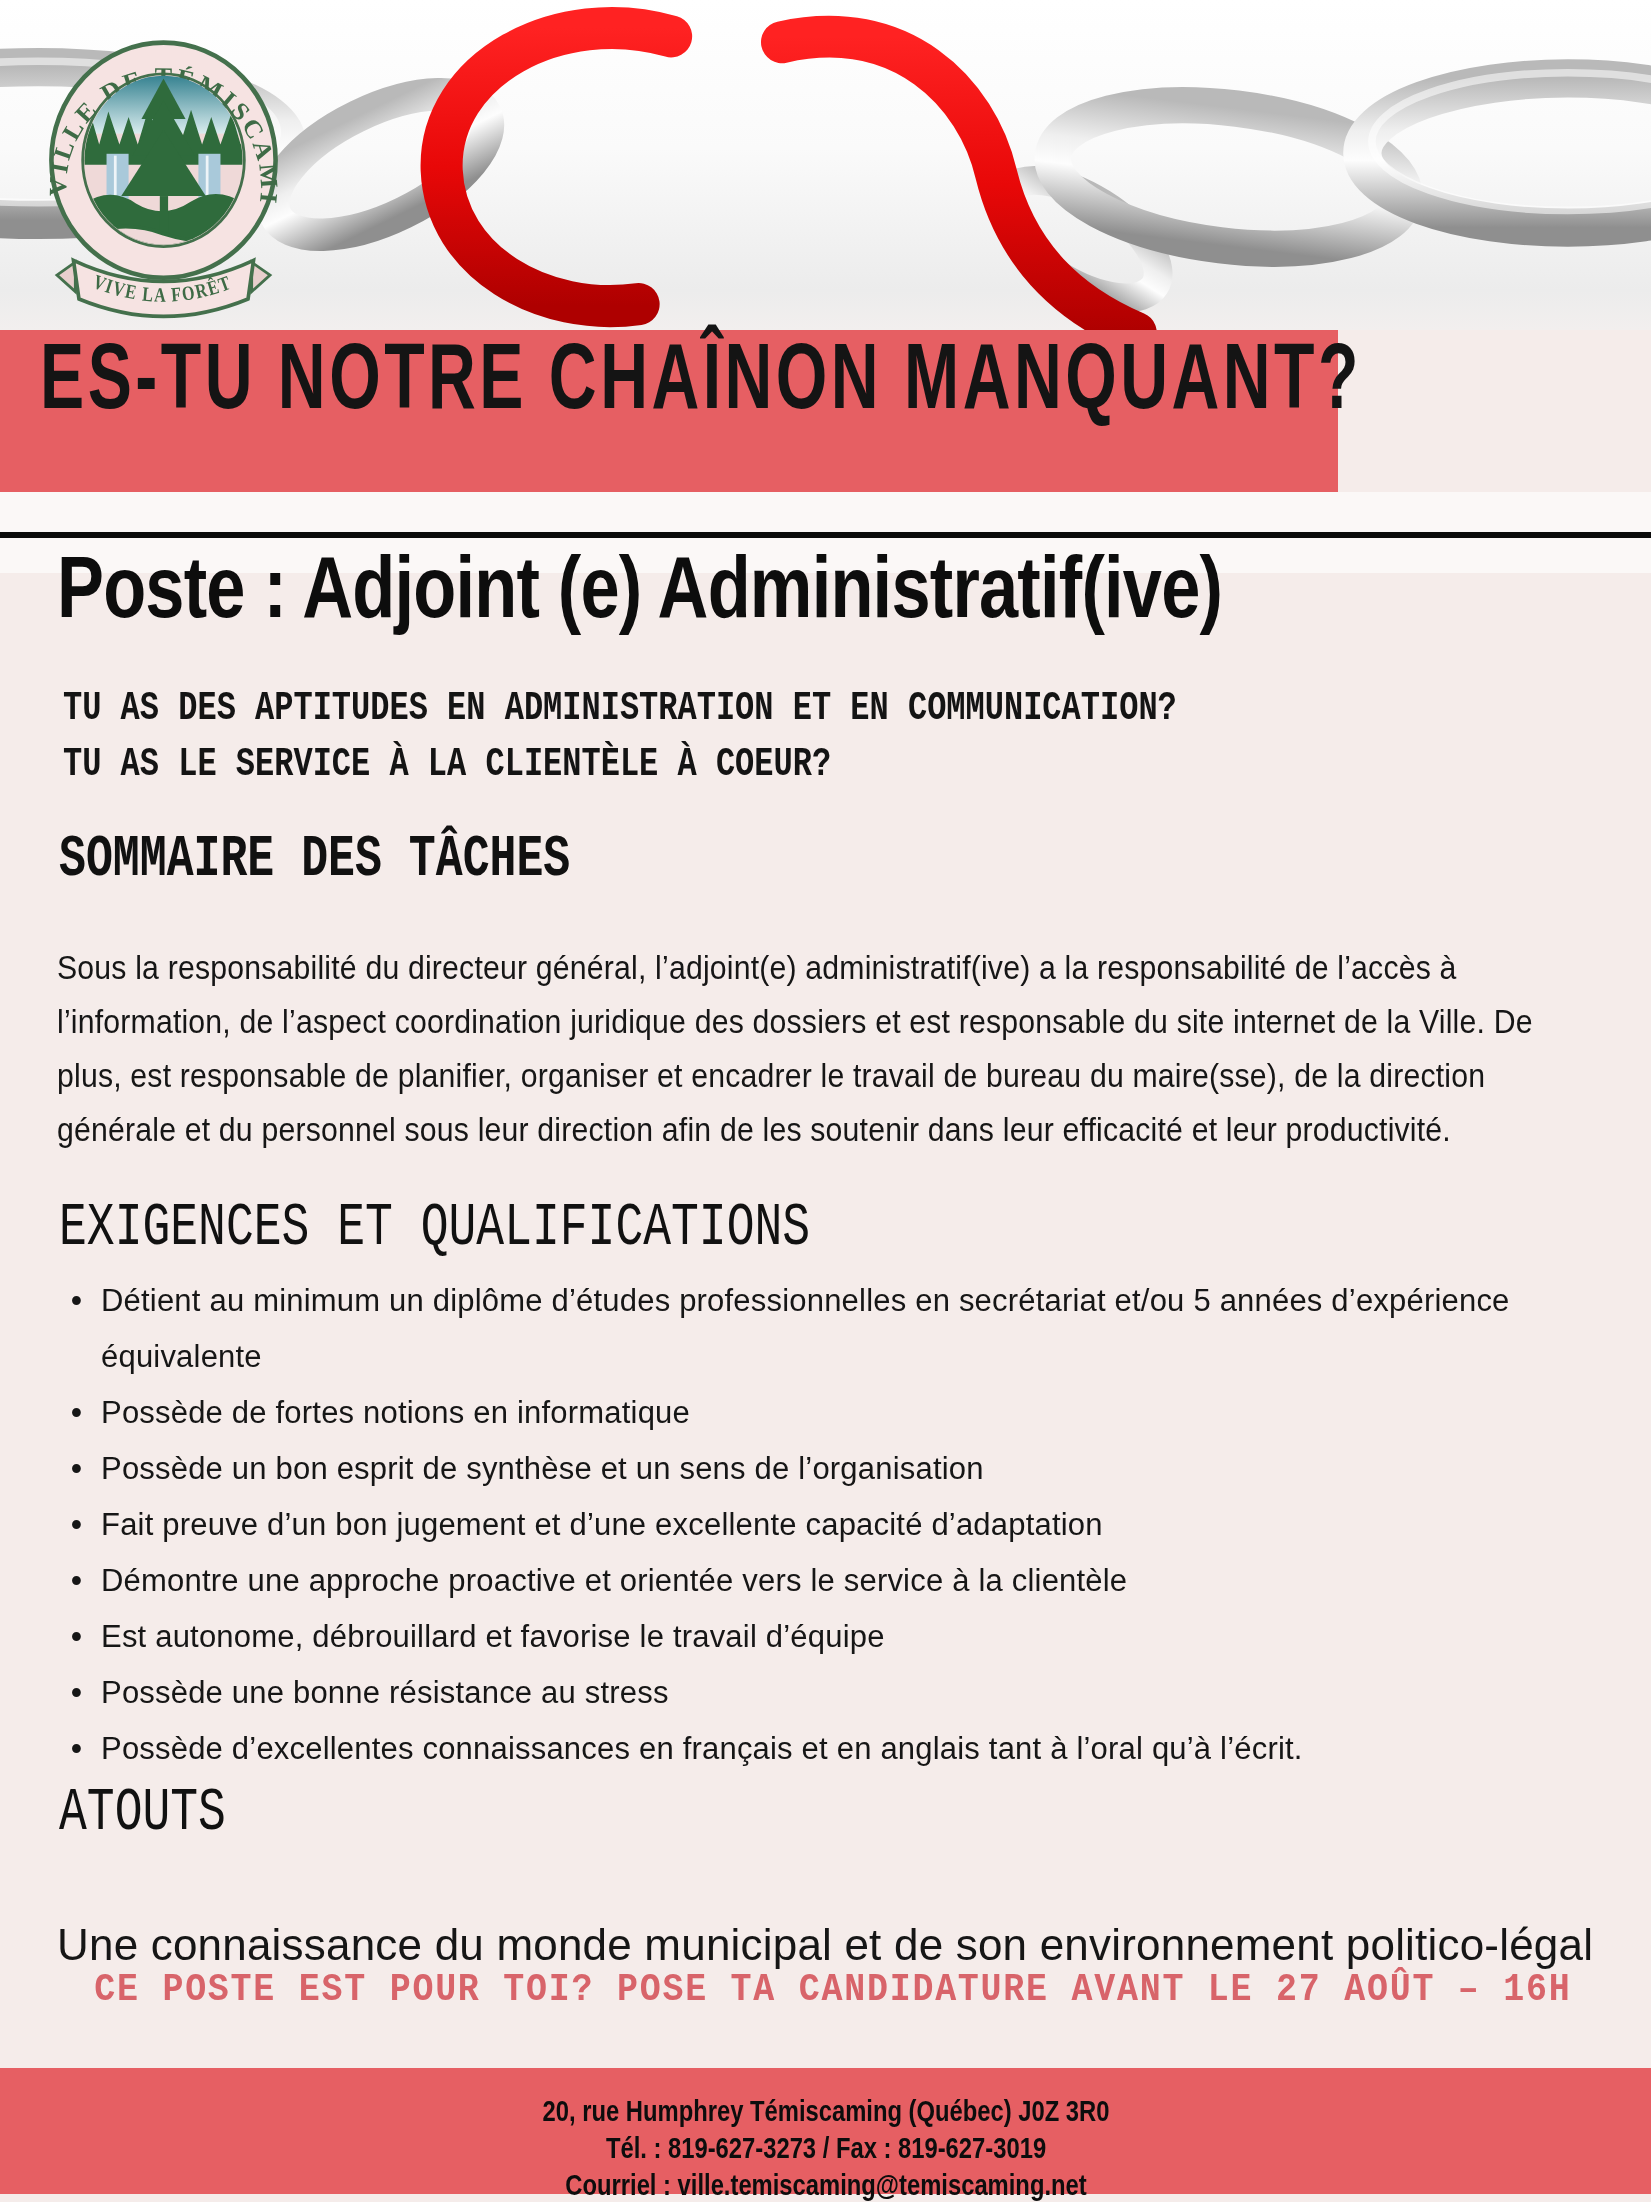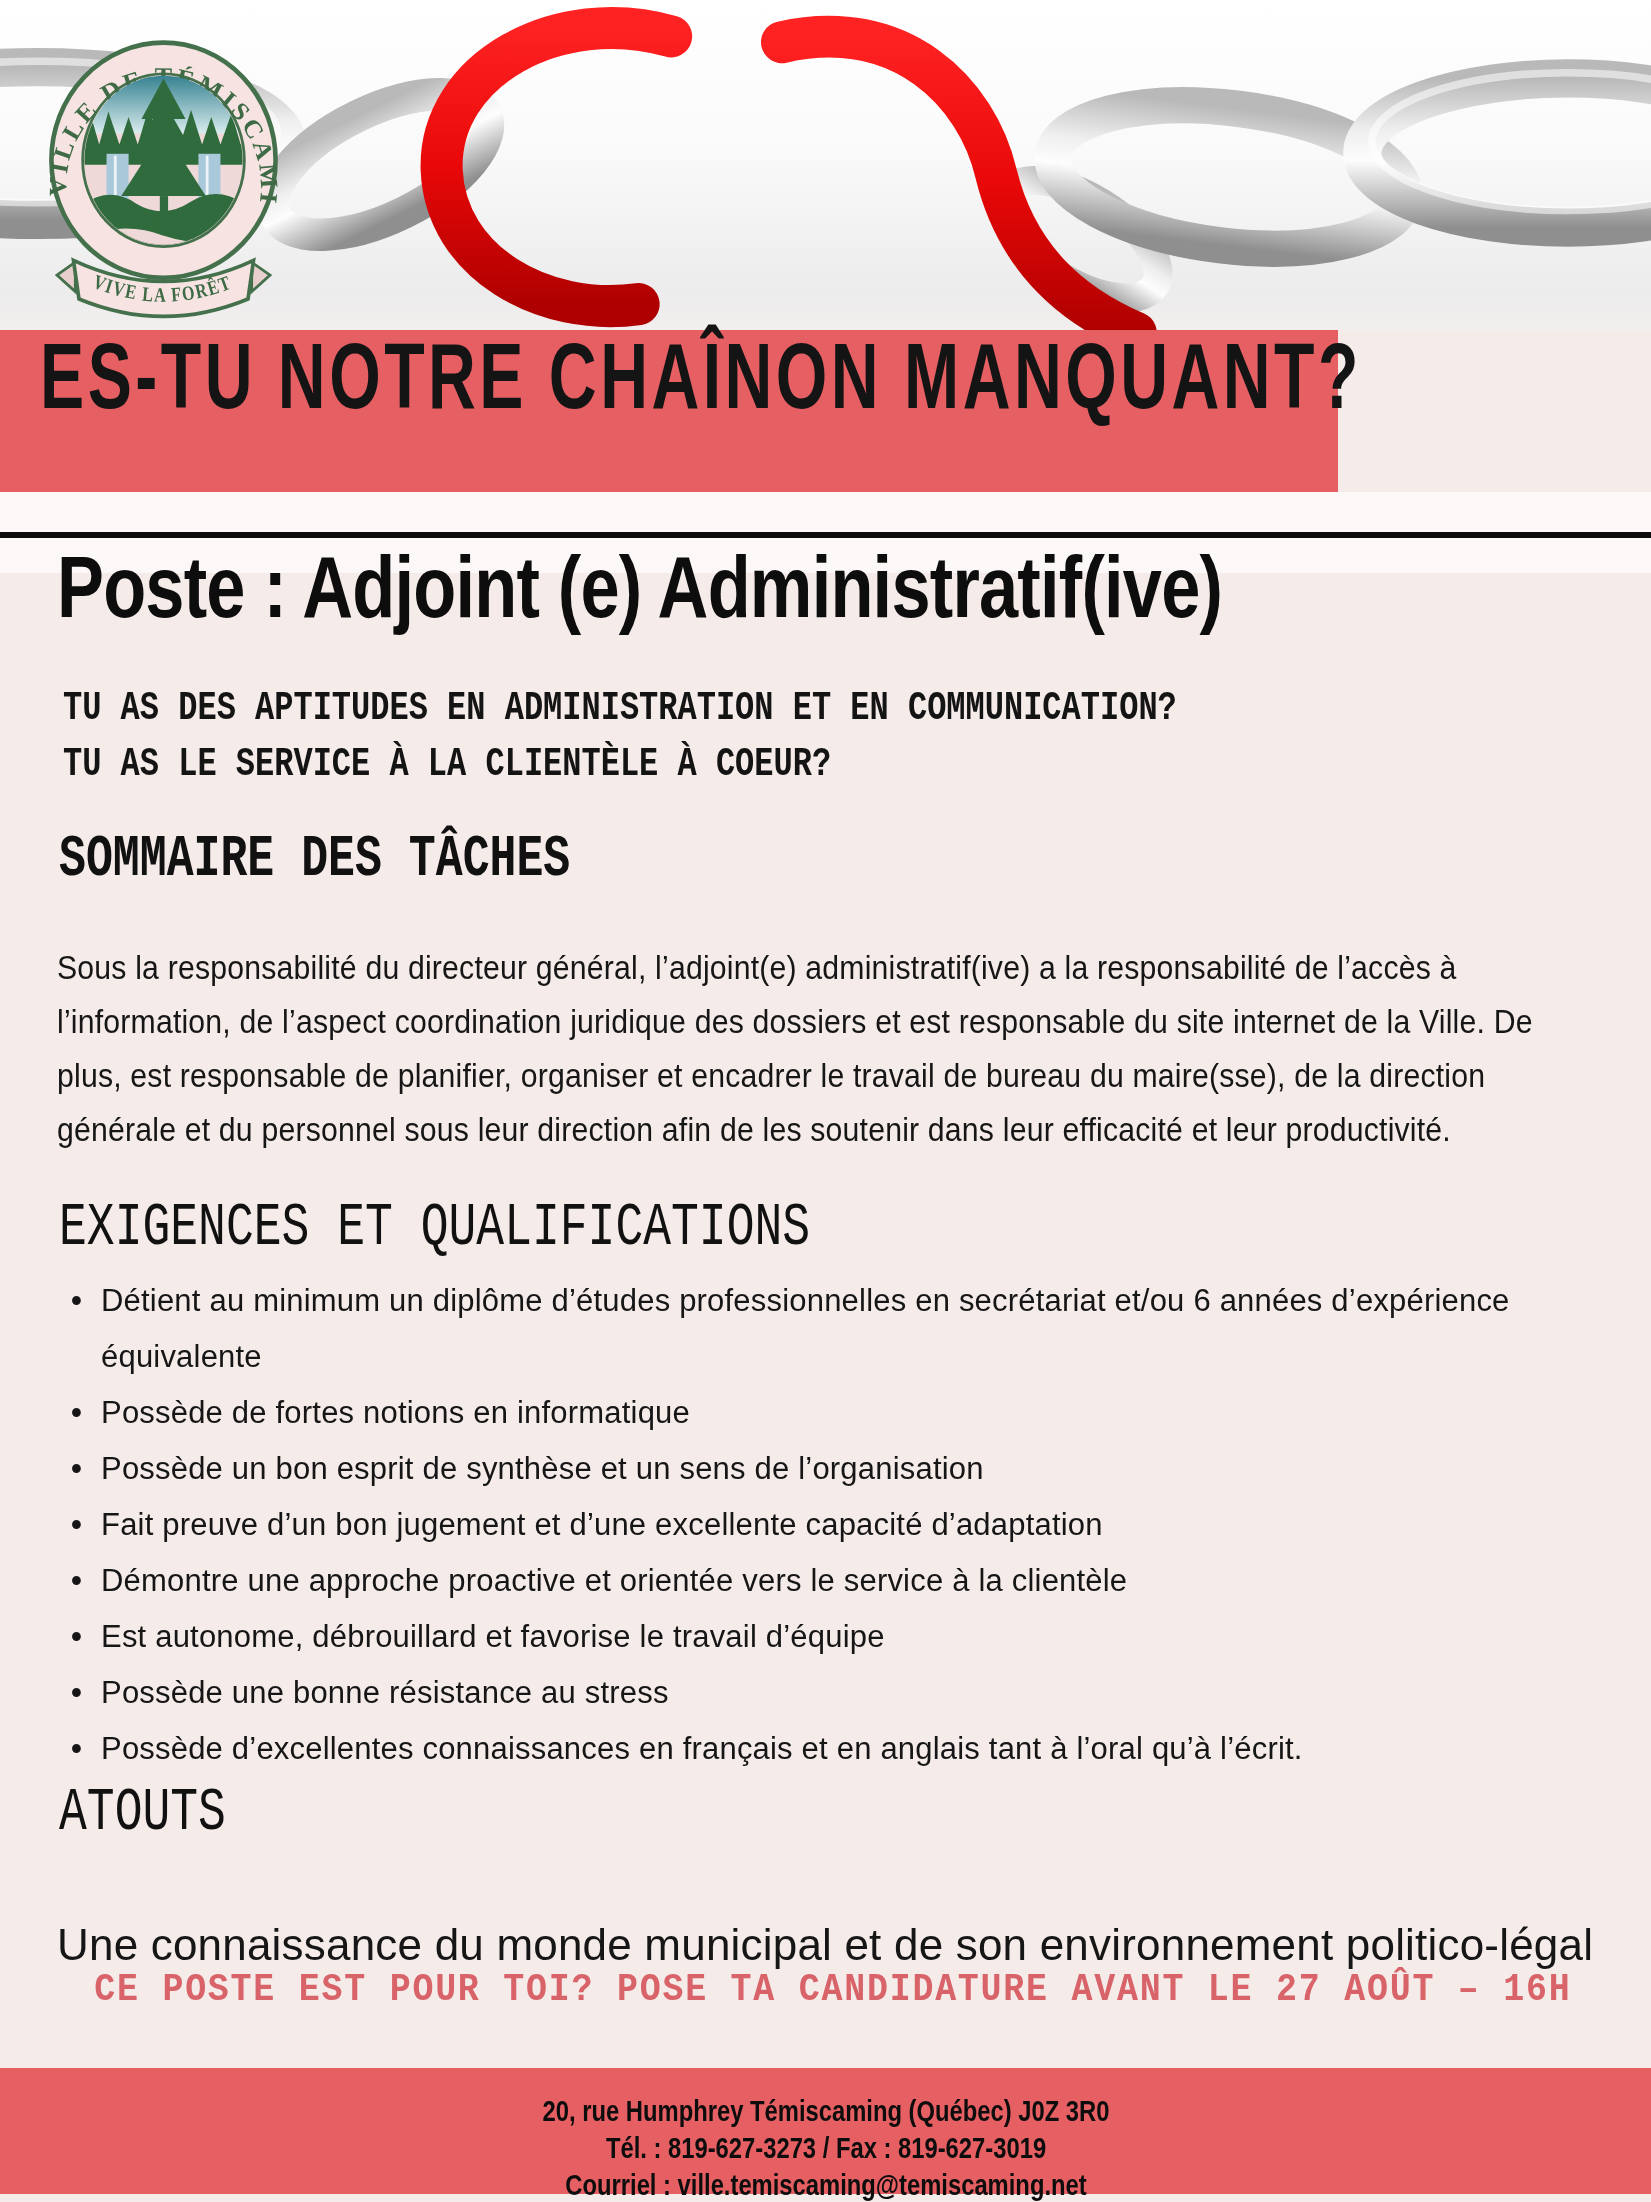--- a/index.html
+++ b/index.html
@@ -188,21 +188,21 @@
   <div class="intro mono">
     <span class="intro-line">TU AS DES APTITUDES EN ADMINISTRATION ET EN COMMUNICATION?</span>
     <span class="intro-line">TU AS LE SERVICE À LA CLIENTÈLE À COEUR?</span>
   </div>
 
   <div class="h-sommaire mono">SOMMAIRE DES TÂCHES</div>
   <p class="sommaire-body">Sous la responsabilité du directeur général, l’adjoint(e) administratif(ive) a la responsabilité de l’accès à l’information, de l’aspect coordination juridique des dossiers et est responsable du site internet de la Ville. De plus, est responsable de planifier, organiser et encadrer le travail de bureau du maire(sse), de la direction générale et du personnel sous leur direction afin de les soutenir dans leur efficacité et leur productivité.</p>
 
   <div class="h-exigences mono">EXIGENCES ET QUALIFICATIONS</div>
   <ul class="req-list">
-    <li>Détient au minimum un diplôme d’études professionnelles en secrétariat et/ou 6 années d’expérience équivalente</li>
+    <li>Détient au minimum un diplôme d’études professionnelles en secrétariat et/ou 5 années d’expérience équivalente</li>
     <li>Possède de fortes notions en informatique</li>
     <li>Possède un bon esprit de synthèse et un sens de l’organisation</li>
     <li>Fait preuve d’un bon jugement et d’une excellente capacité d’adaptation</li>
     <li>Démontre une approche proactive et orientée vers le service à la clientèle</li>
     <li>Est autonome, débrouillard et favorise le travail d’équipe</li>
     <li>Possède une bonne résistance au stress</li>
     <li>Possède d’excellentes connaissances en français et en anglais tant à l’oral qu’à l’écrit.</li>
   </ul>
 
   <div class="h-atouts mono">ATOUTS</div>

